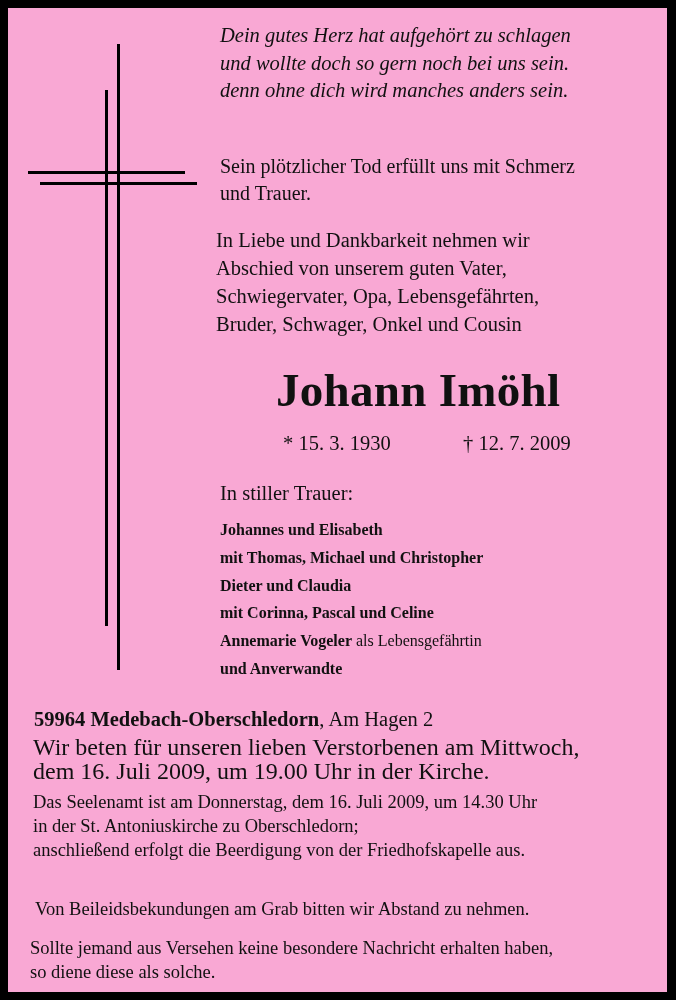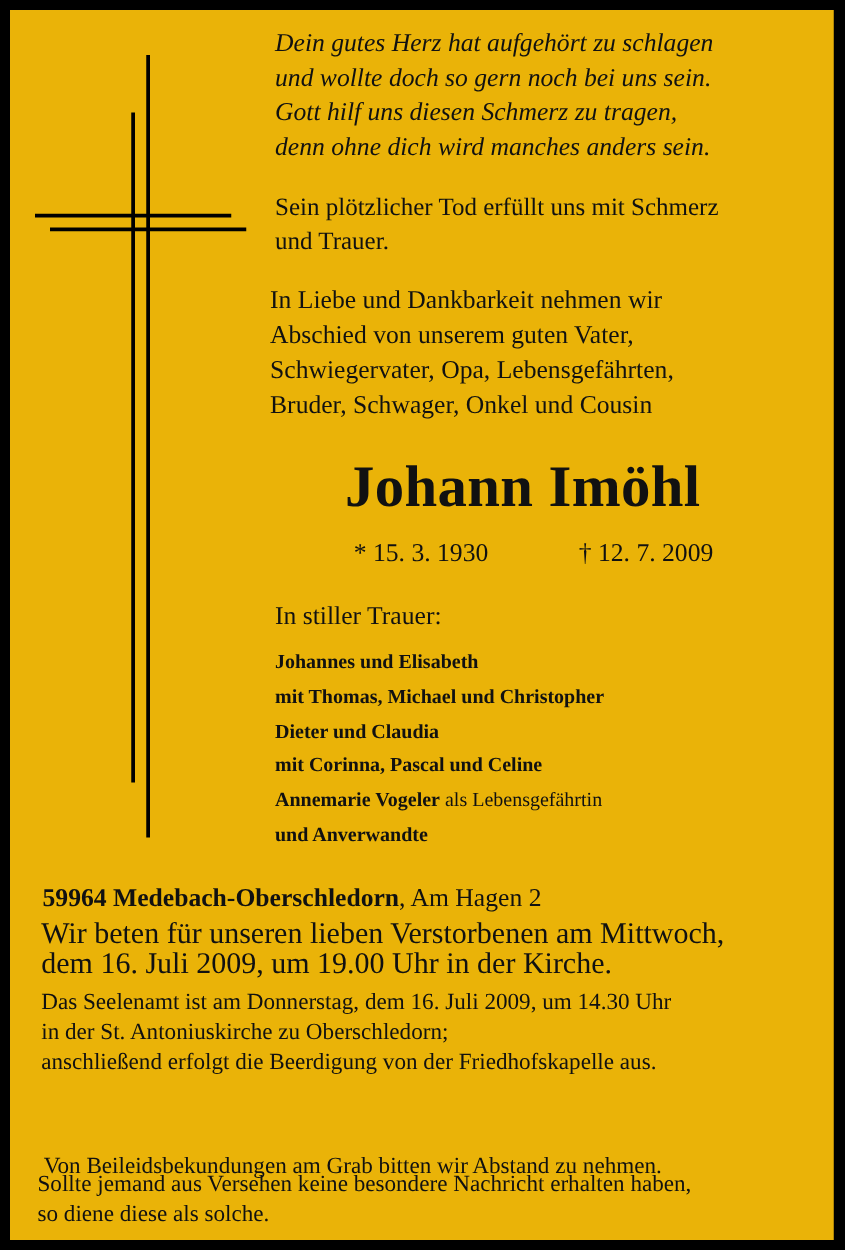--- a/index.html
+++ b/index.html
@@ -4,58 +4,57 @@
 <style>
   html, body { margin: 0; padding: 0; }
   body {
     width: 676px; height: 1000px; background: #000;
     position: relative; overflow: hidden;
     font-family: "Liberation Serif", "DejaVu Serif", serif;
     color: #111;
   }
   .page {
     position: absolute; left: 8px; top: 8px; width: 659px; height: 984px;
-    background: #eab308;
+    background: #f9a8d4;
   }
   .abs { position: absolute; white-space: nowrap; }
   .line { position: absolute; background: #000; }
   .poem { left: 212px; top: 14px; font-style: italic; font-size: 20.5px; line-height: 27.5px; }
   .para1 { left: 212px; top: 145px; font-size: 20px; line-height: 27px; }
   .para2 { left: 208px; top: 218px; font-size: 20.5px; line-height: 28px; }
   .name { left: 268px; top: 355px; font-size: 47px; font-weight: bold; letter-spacing: 0.3px; }
   .birth { left: 275px; top: 424px; font-size: 20.5px; }
   .death { left: 455px; top: 424px; font-size: 20.5px; }
   .mourn { left: 212px; top: 474px; font-size: 20.5px; }
   .family { left: 212px; top: 508px; font-size: 16px; line-height: 27.8px; }
   .family .b { font-weight: bold; }
   .address { left: 26px; top: 700px; font-size: 20.5px; }
   .address .b { font-weight: bold; }
   .p-prayer { left: 25px; top: 727px; font-size: 24px; line-height: 24px; }
   .p-mass { left: 25px; top: 782px; font-size: 18.5px; line-height: 24px; }
-  .p-condol { left: 27px; top: 891px; font-size: 18.5px; margin-top: 24px; }
+  .p-condol { left: 27px; top: 891px; font-size: 18.5px; }
   .p-notice { left: 22px; top: 928px; font-size: 18.5px; line-height: 24px; }
   .ln { display: block; }
 </style>
 </head>
 <body>
 
 <div class="frame"></div>
 <div class="page">
 
   <div>
     <div class="line" style="left:97px; top:82px; width:3px; height:536px;"></div>
     <div class="line" style="left:109px; top:36px; width:3px; height:626px;"></div>
     <div class="line" style="left:20px; top:163px; width:157px; height:3px;"></div>
     <div class="line" style="left:32px; top:174px; width:157px; height:3px;"></div>
   </div>
 
   <div class="abs poem">
     <span class="ln">Dein gutes Herz hat aufgehört zu schlagen</span>
     <span class="ln">und wollte doch so gern noch bei uns sein.</span>
-    <span class="ln">Gott hilf uns diesen Schmerz zu tragen,</span>
     <span class="ln">denn ohne dich wird manches anders sein.</span>
   </div>
 
   <div class="abs para1">
     <span class="ln">Sein plötzlicher Tod erfüllt uns mit Schmerz</span>
     <span class="ln">und Trauer.</span>
   </div>
 
   <div class="abs para2">
     <span class="ln">In Liebe und Dankbarkeit nehmen wir</span>

